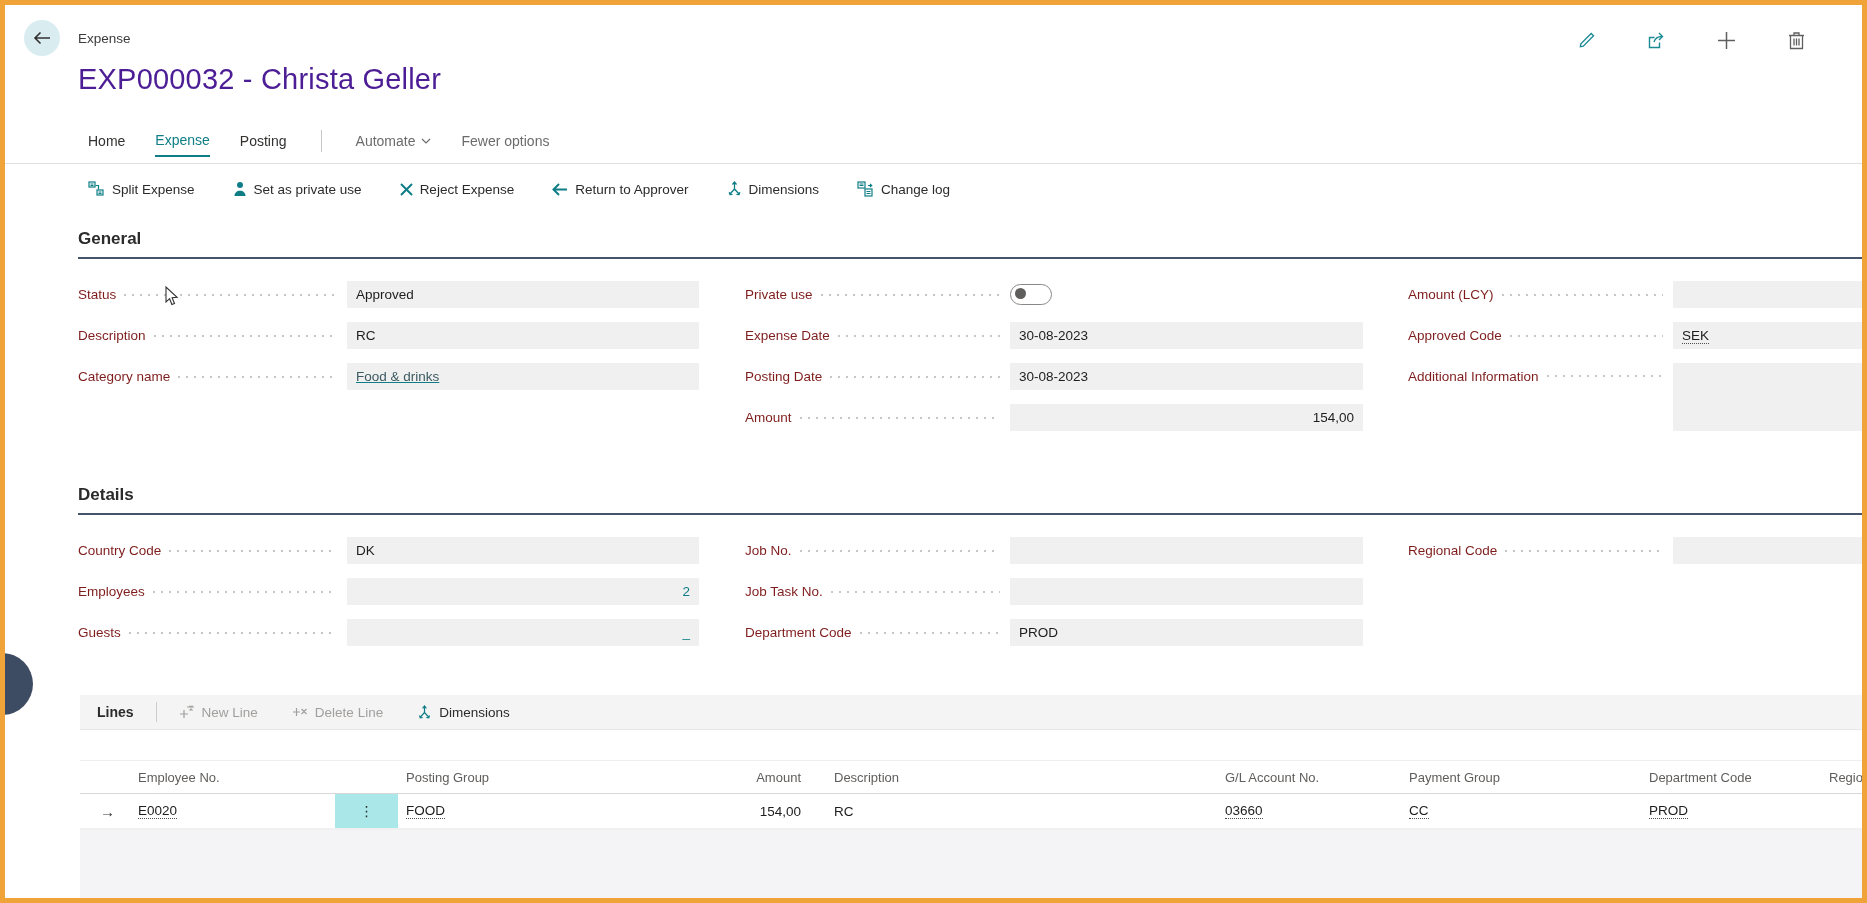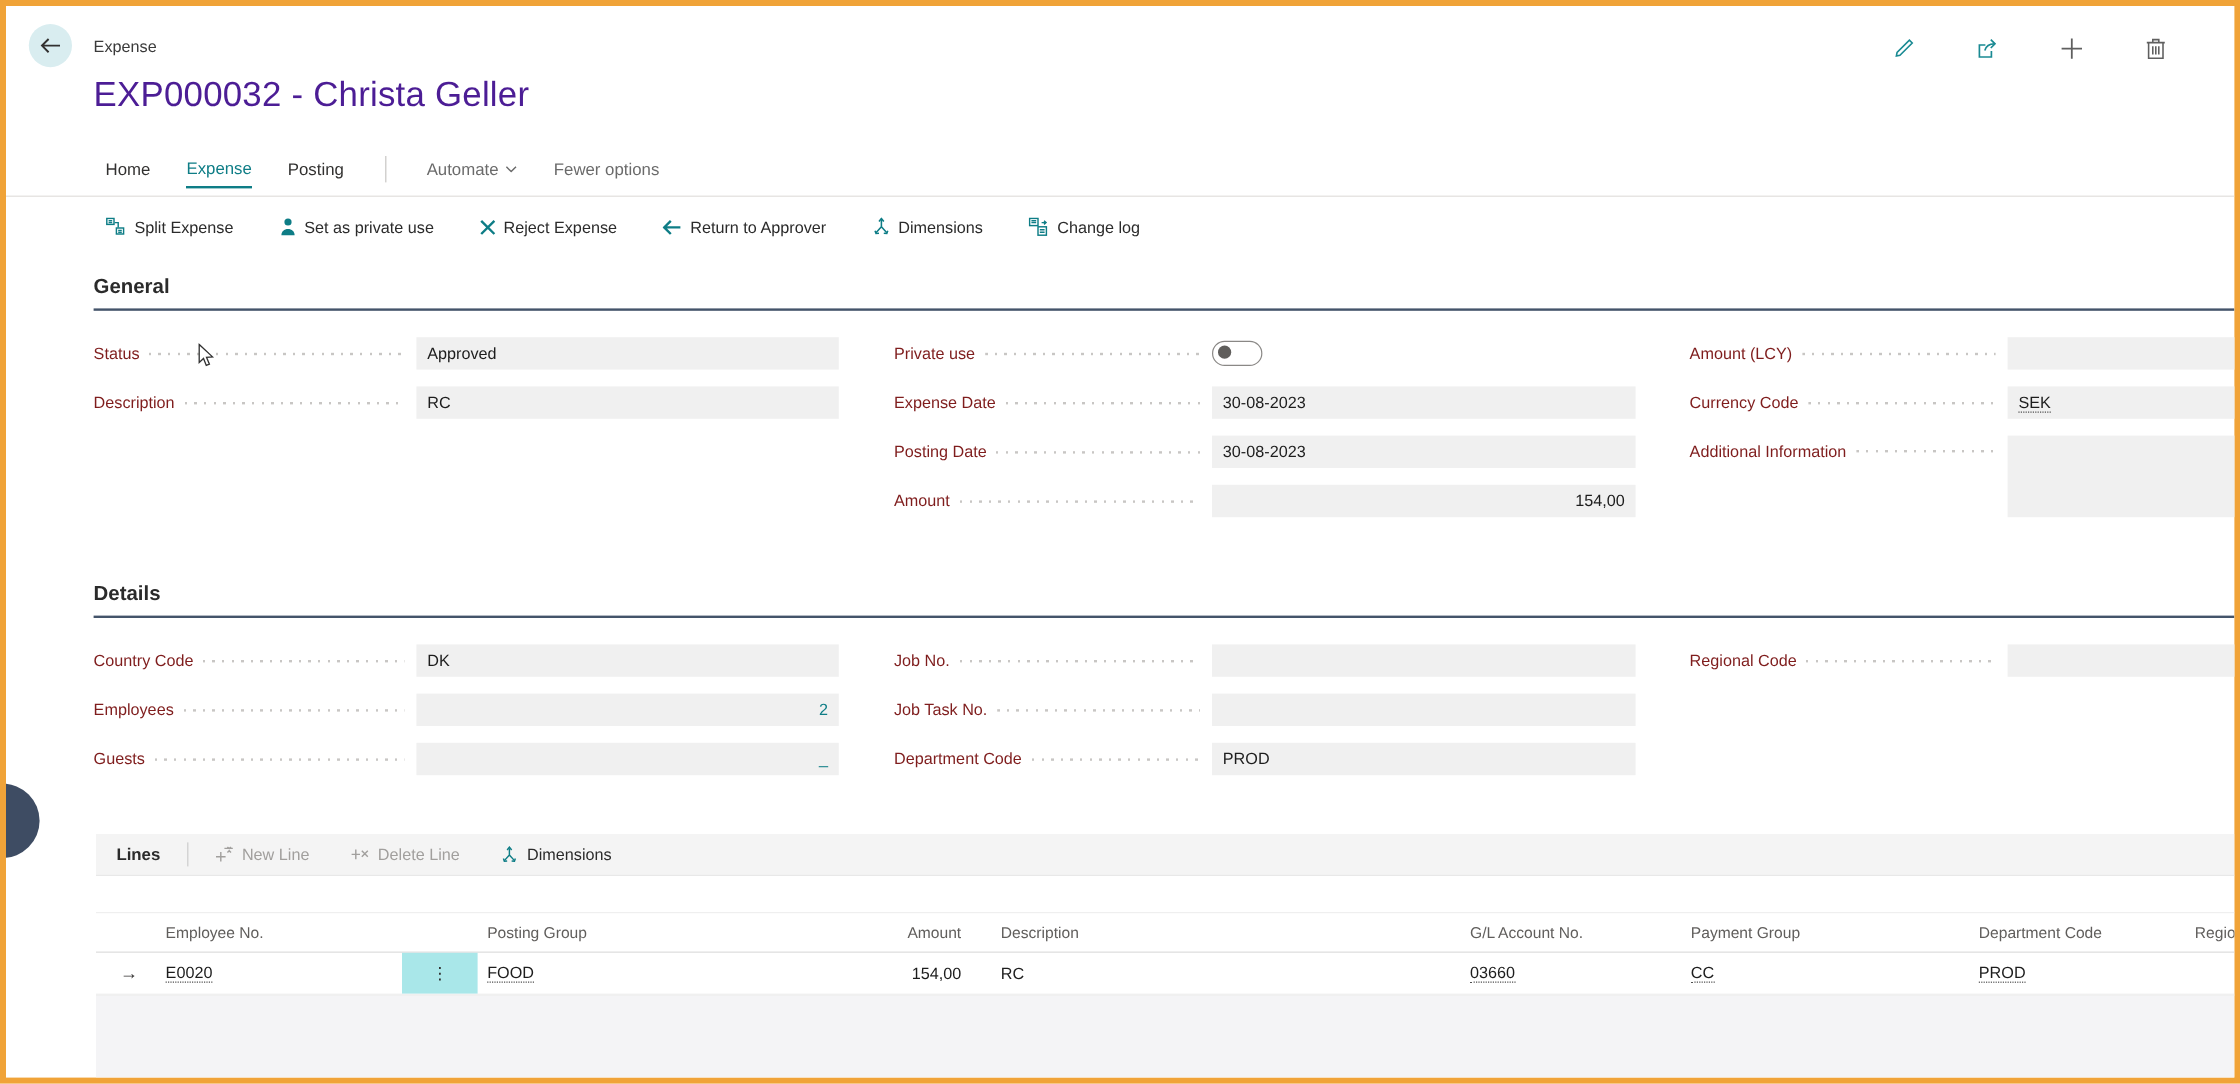--- a/index.html
+++ b/index.html
@@ -215,20 +215,27 @@
       <span>Approved</span>
     </div>
   </div>
   <div class="field-row">
     <span class="field-label">Description</span>
     <span class="leader"></span>
     <div class="field-box">
       <span>RC</span>
     </div>
   </div>
+  <div class="field-row">
+    <span class="field-label">Category name</span>
+    <span class="leader"></span>
+    <div class="field-box">
+      <span class="link-val">Food &amp; drinks</span>
+    </div>
+  </div>
 </div>
 
 <div class="fields-col" style="left:740px;top:276px;width:618px;">
   <div class="field-row">
     <span class="field-label">Private use</span>
     <span class="leader"></span>
     <div style="width:353px;flex:none;display:flex;">
       <div class="toggle">
           <div class="knob"></div>
         </div>
@@ -259,21 +266,21 @@
 
 <div class="fields-col col3" style="left:1403px;top:276px;width:465px;">
   <div class="field-row">
     <span class="field-label">Amount (LCY)</span>
     <span class="leader"></span>
     <div class="field-box">
       <span></span>
     </div>
   </div>
   <div class="field-row">
-    <span class="field-label">Currency Code</span>
+    <span class="field-label">Approved Code</span>
     <span class="leader"></span>
     <div class="field-box">
       <span class="dotted-val">SEK</span>
     </div>
   </div>
   <div class="field-row" style="height:68px;">
     <span class="field-label" style="align-self:flex-start;margin-top:6px;">Additional Information</span>
     <span class="leader" style="align-self:flex-start;margin-top:12px;"></span>
     <div class="field-box tall">
       <span></span>

